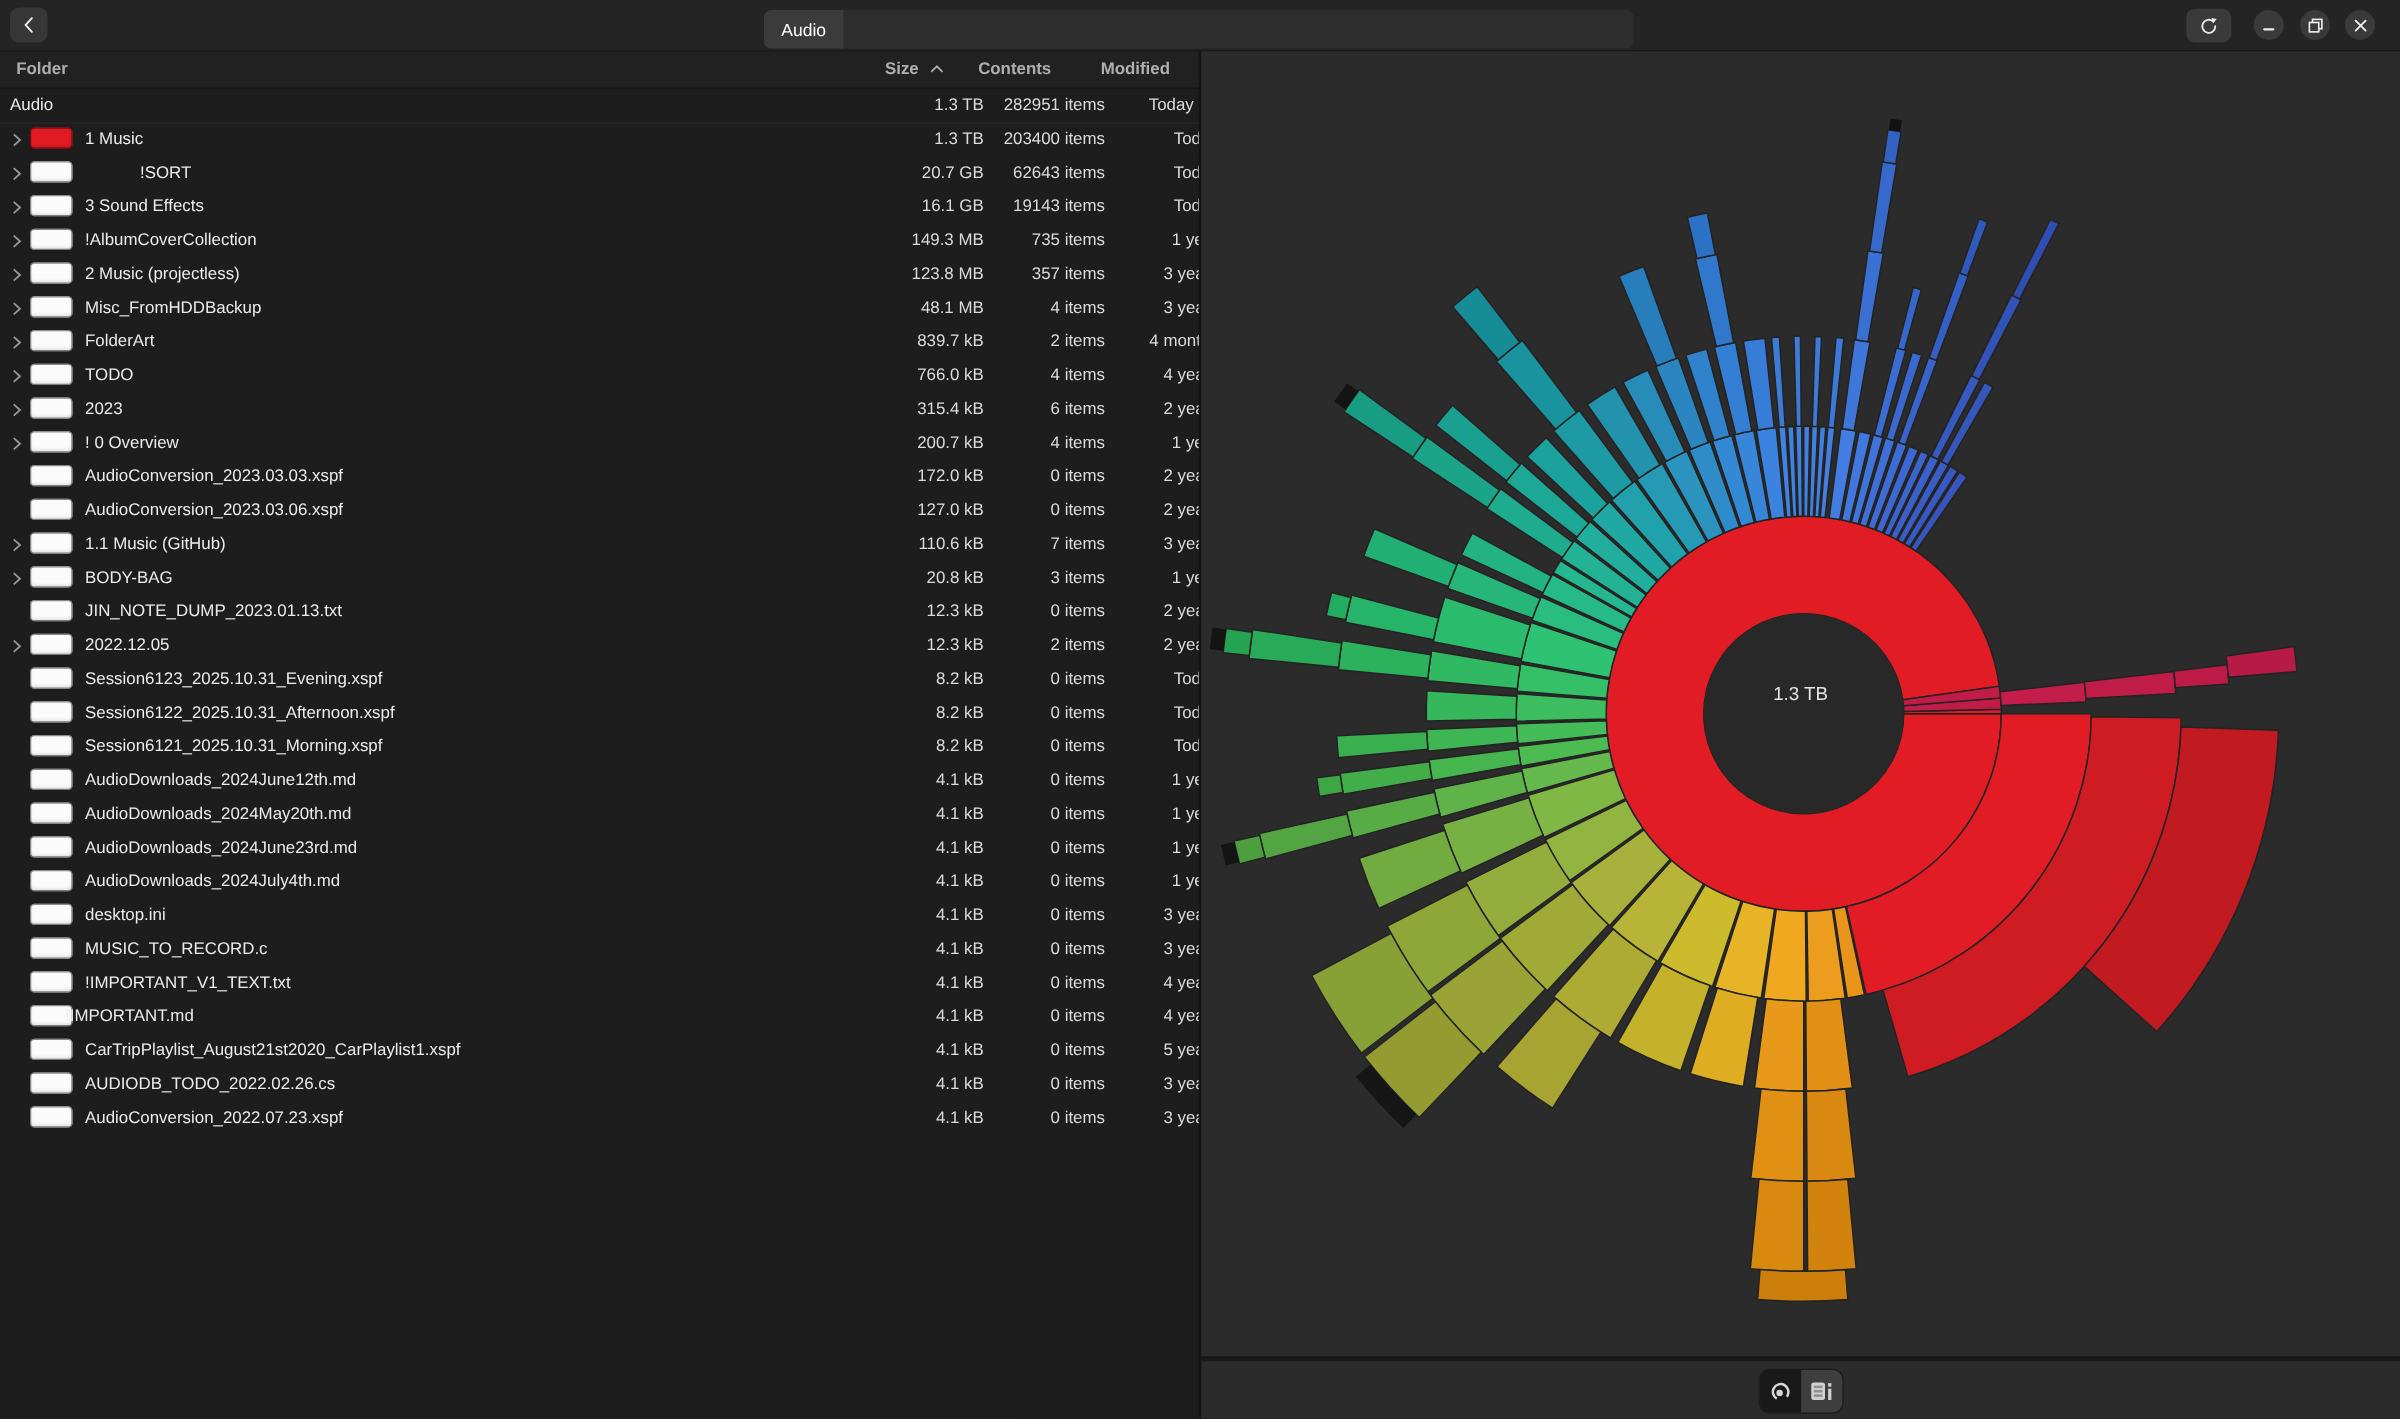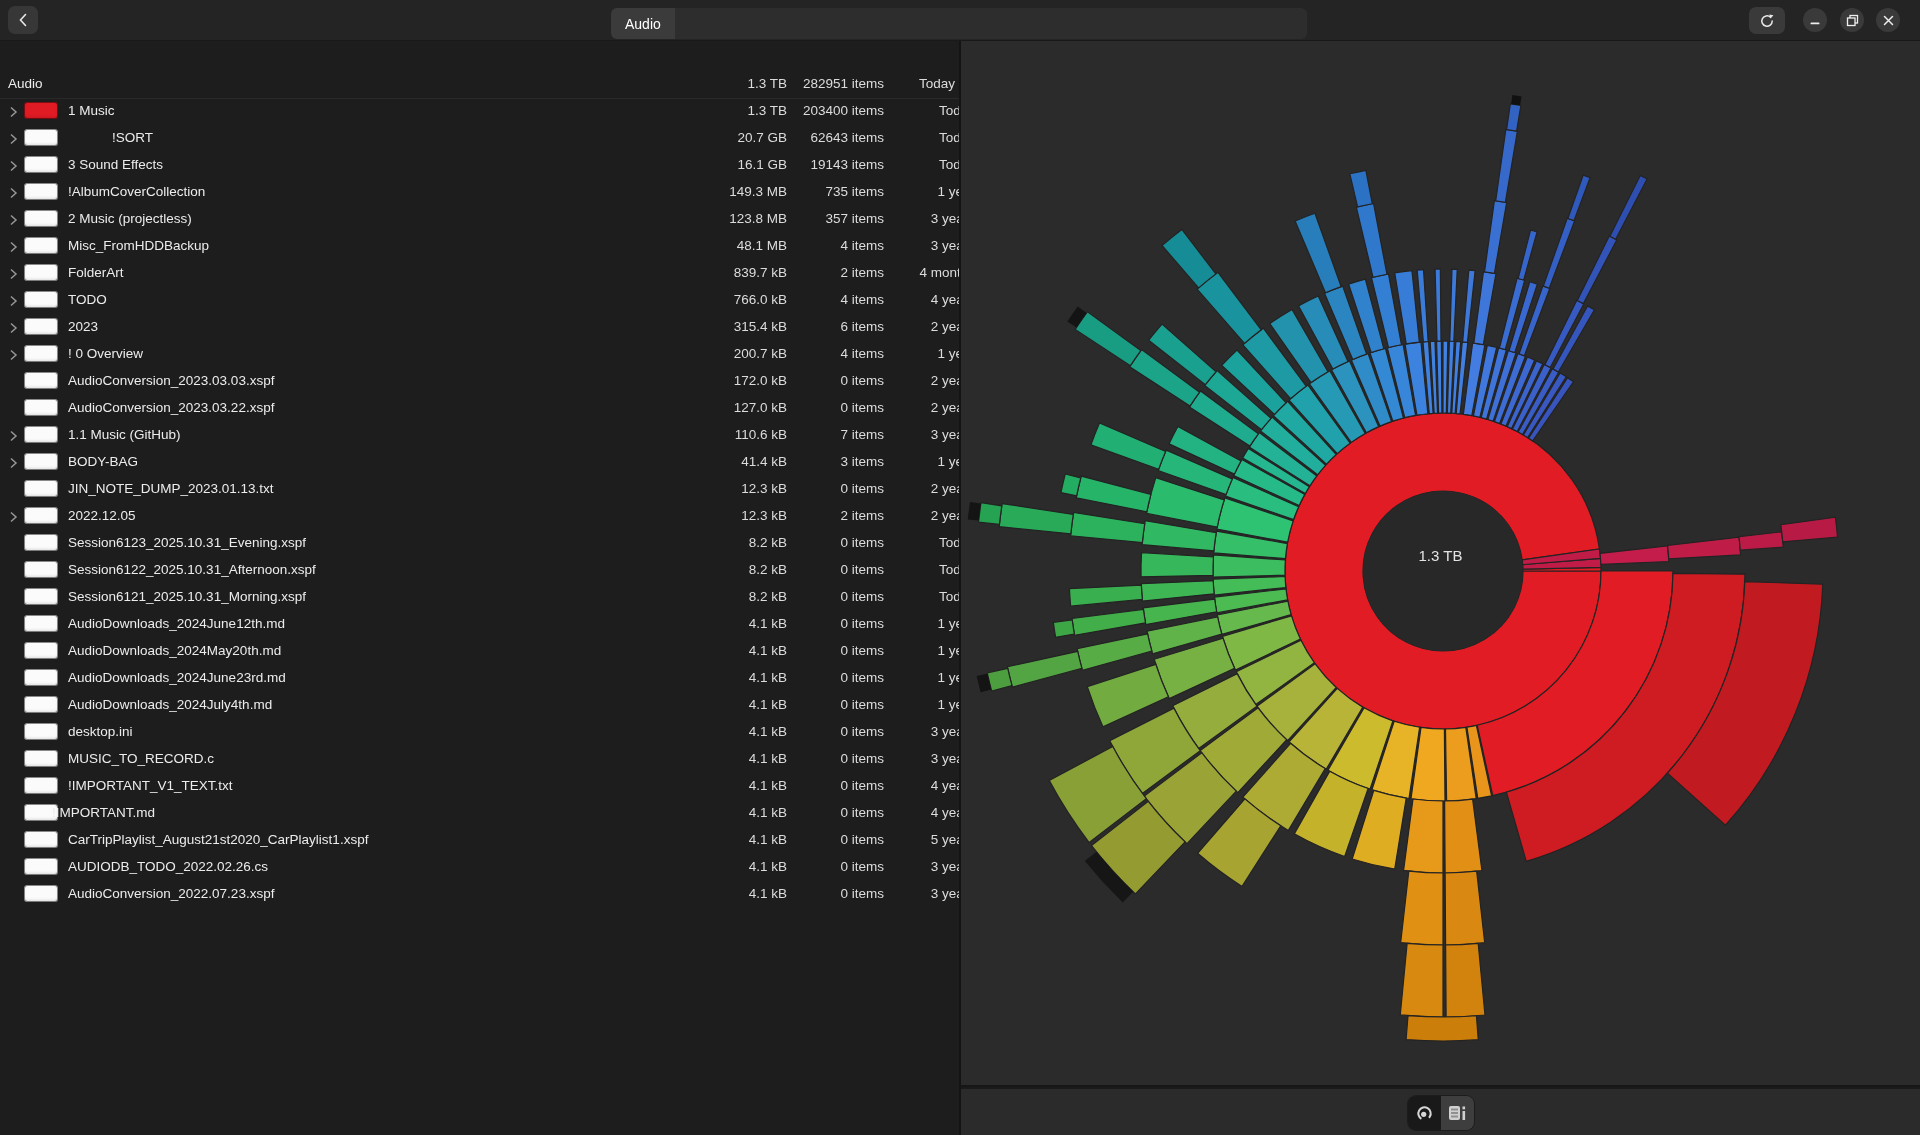--- a/index.html
+++ b/index.html
@@ -74,20 +74,29 @@
     </svg>
   </div>
   <div class="win-circle abs" style="left:1876px;">
     <svg width="11" height="11" viewBox="0 0 11 11">
       <path d="M1.5 1.5 L9.5 9.5 M9.5 1.5 L1.5 9.5" stroke="#eeeeee" stroke-width="1.5" stroke-linecap="round"></path>
     </svg>
   </div>
 </div>
 
 <div id="list-panel" class="abs">
+  <div id="col-header" class="abs">
+    <span style="left:13px;">Folder</span>
+    <span style="right:225px;">Size</span>
+    <svg class="abs" style="right:204px;top:10px;" width="13" height="9" viewBox="0 0 13 9">
+      <polyline points="2,6.5 6.5,2 11,6.5" fill="none" stroke="#ababab" stroke-width="1.5"></polyline>
+    </svg>
+    <span style="right:119px;">Contents</span>
+    <span style="right:24px;">Modified</span>
+  </div>
 
   <div class="rowline" style="top:30px;border-bottom:1px solid #292929;">
     <span class="name" style="left:8px;">Audio</span>
     <span class="val" style="right:203px;">1.3 TB</span>
     <span class="val" style="right:106px;">282951 items</span>
     <span class="val" style="right:35px;">Today</span>
   </div>
 
   <div id="rows-container" class="abs" style="left:0;top:57px;width:990px;">
       <div class="rowline" style="top: 0px;">
@@ -192,42 +201,42 @@
       </div>
       <div class="rowline" style="top: 270px;">
         <span class="swatch" style="background: rgb(251, 251, 251);"></span>
         <span class="name" style="left:68px;">AudioConversion_2023.03.03.xspf</span>
         <span class="val" style="right:203px;">172.0 kB</span>
         <span class="val" style="right:106px;">0 items</span>
         <span class="val" style="right:15px;">2 years</span>
       </div>
       <div class="rowline" style="top: 297px;">
         <span class="swatch" style="background: rgb(251, 251, 251);"></span>
-        <span class="name" style="left:68px;">AudioConversion_2023.03.22.xspf</span>
+        <span class="name" style="left:68px;">AudioConversion_2023.03.06.xspf</span>
         <span class="val" style="right:203px;">127.0 kB</span>
         <span class="val" style="right:106px;">0 items</span>
         <span class="val" style="right:15px;">2 years</span>
       </div>
       <div class="rowline" style="top: 324px;">
         <svg width="14" height="14" viewBox="0 0 14 14" class="expander">
           <polyline points="5,2.5 10,7 5,11.5" fill="none" stroke="#979797" stroke-width="1.5"></polyline>
         </svg>
         <span class="swatch" style="background: rgb(251, 251, 251);"></span>
         <span class="name" style="left:68px;">1.1 Music (GitHub)</span>
         <span class="val" style="right:203px;">110.6 kB</span>
         <span class="val" style="right:106px;">7 items</span>
         <span class="val" style="right:15px;">3 years</span>
       </div>
       <div class="rowline" style="top: 351px;">
         <svg width="14" height="14" viewBox="0 0 14 14" class="expander">
           <polyline points="5,2.5 10,7 5,11.5" fill="none" stroke="#979797" stroke-width="1.5"></polyline>
         </svg>
         <span class="swatch" style="background: rgb(251, 251, 251);"></span>
         <span class="name" style="left:68px;">BODY-BAG</span>
-        <span class="val" style="right:203px;">41.4 kB</span>
+        <span class="val" style="right:203px;">20.8 kB</span>
         <span class="val" style="right:106px;">3 items</span>
         <span class="val" style="right:15px;">1 year</span>
       </div>
       <div class="rowline" style="top: 378px;">
         <span class="swatch" style="background: rgb(251, 251, 251);"></span>
         <span class="name" style="left:68px;">JIN_NOTE_DUMP_2023.01.13.txt</span>
         <span class="val" style="right:203px;">12.3 kB</span>
         <span class="val" style="right:106px;">0 items</span>
         <span class="val" style="right:15px;">2 years</span>
       </div>

